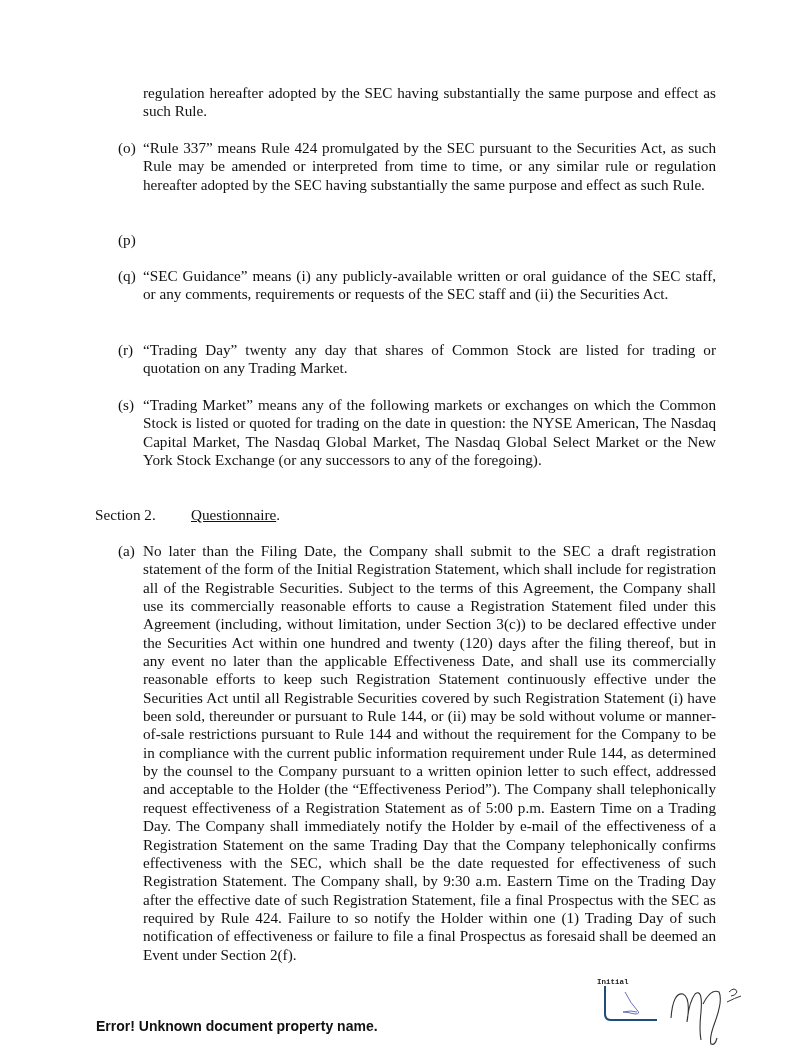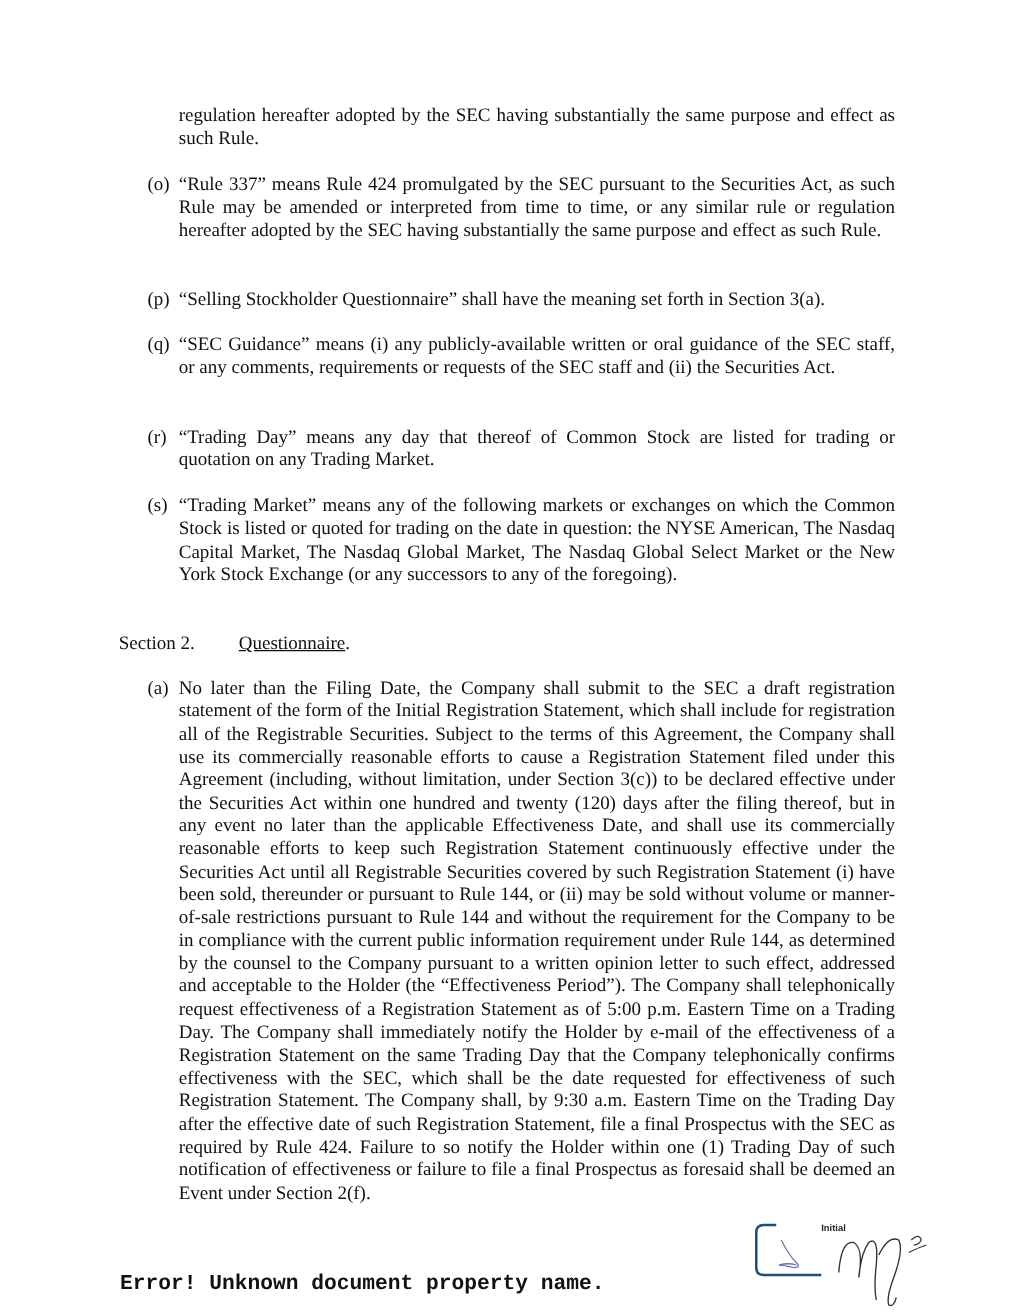--- a/index.html
+++ b/index.html
@@ -27,29 +27,29 @@
     .p-s { top: 396px; }
     .p-a { top: 542px; }
     .section-heading {
       position: absolute; left: 95px; top: 506px;
       font-size: 15.2px; line-height: 18.35px;
     }
     .section-heading .num { display: inline-block; width: 96px; font-family: Liberation Serif, serif; }
     .section-heading .title { text-decoration: underline; }
     .footer {
       position: absolute; left: 96px; top: 1018px;
-      font-size: 17px; font-weight: bold;
-      font-family: Liberation Mono, monospace;
+      font-size: 14px; font-weight: bold;
+      font-family: Liberation Sans, sans-serif;
     }
     .initial-box {
       position: absolute; left: 603px; top: 978px; width: 56px; height: 44px;
     }
     .initial-label {
-      position: absolute; left: 656px; top: 978px;
-      font-family: Liberation Sans, sans-serif;
+      position: absolute; left: 596px; top: 978px;
+      font-family: Liberation Mono, monospace;
       font-size: 7.5px; font-weight: bold; color: #222;
       background: #fff; padding: 0 1px;
     }
     .signature {
       position: absolute; left: 665px; top: 982px; width: 110px; height: 66px;
     }
   </style>
 </head>
 <body>
 
@@ -57,31 +57,30 @@
 
   <p class="para cont">regulation hereafter adopted by the SEC having substantially the same purpose and effect as such Rule.</p>
 
   <p class="para p-o">
     <span class="label">(o)</span>
     <span>“Rule 337” means Rule 424 promulgated by the SEC pursuant to the Securities Act, as such Rule may be amended or interpreted from time to time, or any similar rule or regulation hereafter adopted by the SEC having substantially the same purpose and effect as such Rule.</span>
   </p>
 
   <p class="para p-p">
     <span class="label">(p)</span>
-    <span>“Selling Stockholder Questionnaire” shall have the meaning set forth in Section 3(a).</span>
   </p>
 
   <p class="para p-q">
     <span class="label">(q)</span>
     <span>“SEC Guidance” means (i) any publicly-available written or oral guidance of the SEC staff, or any comments, requirements or requests of the SEC staff and (ii) the Securities Act.</span>
   </p>
 
   <p class="para p-r">
     <span class="label">(r)</span>
-    <span>“Trading Day” means any day that thereof of Common Stock are listed for trading or quotation on any Trading Market.</span>
+    <span>“Trading Day” twenty any day that shares of Common Stock are listed for trading or quotation on any Trading Market.</span>
   </p>
 
   <p class="para p-s">
     <span class="label">(s)</span>
     <span>“Trading Market” means any of the following markets or exchanges on which the Common Stock is listed or quoted for trading on the date in question: the NYSE American, The Nasdaq Capital Market, The Nasdaq Global Market, The Nasdaq Global Select Market or the New York Stock Exchange (or any successors to any of the foregoing).</span>
   </p>
 
   <div class="section-heading">
     <span class="num">Section 2.</span><span class="title">Questionnaire</span><span>.</span>
   </div>

